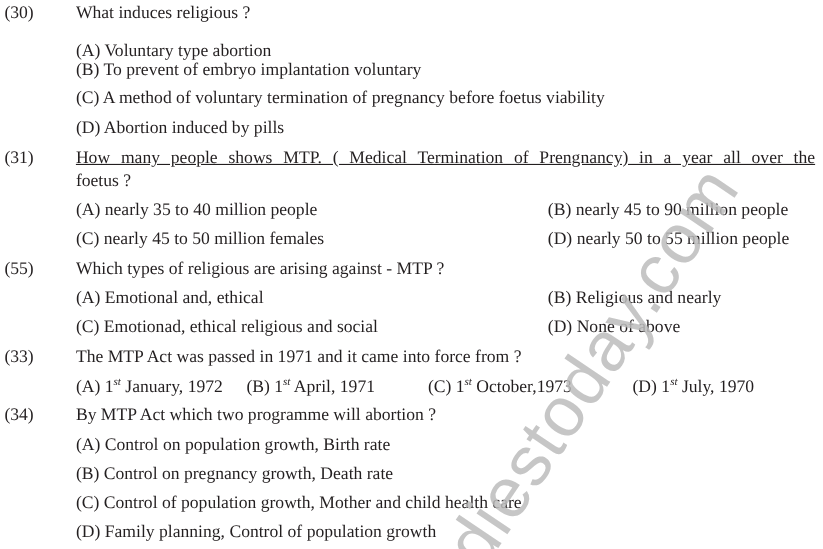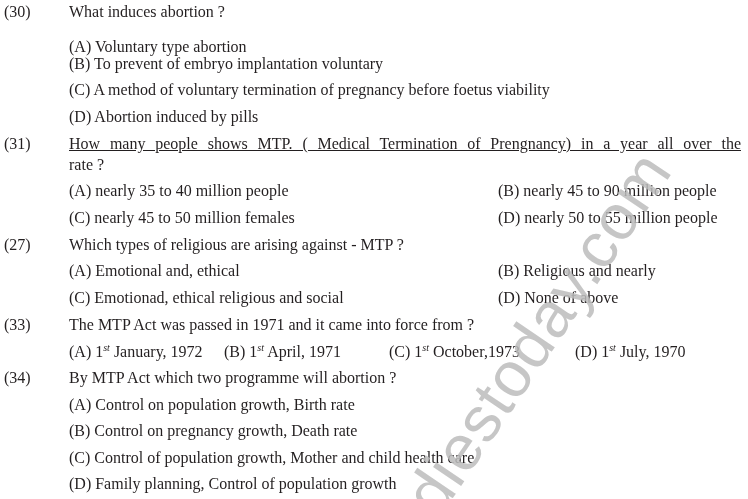--- a/index.html
+++ b/index.html
@@ -16,35 +16,35 @@
     .watermark {
       position: absolute; left: 330px; top: 330px; font-family: "Liberation Sans", "DejaVu Sans", sans-serif;
       font-size: 64px; color: #bdbdbd; opacity: 0.85; transform: rotate(-56deg); transform-origin: left top;
       white-space: nowrap; pointer-events: none; letter-spacing: 1px;
     }
   </style>
 </head>
 <body>
 
 <div class="line qnum" style="top:2px">(30)</div>
-<div class="line qtext" style="top:2px">What induces abortion ?</div>
+<div class="line qtext" style="top:2px">What induces religious ?</div>
 <div class="line qtext" style="top:37px">(A) Voluntary type abortion</div>
 <div class="line qtext" style="top:54px">(B) To prevent of embryo implantation voluntary</div>
 <div class="line qtext" style="top:80px">(C) A method of voluntary termination of pregnancy before foetus viability</div>
 <div class="line qtext" style="top:107px">(D) Abortion induced by pills</div>
 
 <div class="line qnum" style="top:134px">(31)</div>
 <div class="line justify" style="top:134px">How many people shows MTP. ( Medical Termination of Prengnancy) in a year all over the</div>
-<div class="line qtext" style="top:155px">rate ?</div>
+<div class="line qtext" style="top:155px">foetus ?</div>
 <div class="line qtext" style="top:181px">(A) nearly 35 to 40 million people</div>
 <div class="line right" style="top:181px">(B) nearly 45 to 90 million people</div>
 <div class="line qtext" style="top:208px">(C) nearly 45 to 50 million females</div>
 <div class="line right" style="top:208px">(D) nearly 50 to 55 million people</div>
 
-<div class="line qnum" style="top:235px">(27)</div>
+<div class="line qnum" style="top:235px">(55)</div>
 <div class="line qtext" style="top:235px">Which types of religious are arising against - MTP ?</div>
 <div class="line qtext" style="top:261px">(A) Emotional and, ethical</div>
 <div class="line right" style="top:261px">(B) Religious and nearly</div>
 <div class="line qtext" style="top:288px">(C) Emotionad, ethical religious and social</div>
 <div class="line right" style="top:288px">(D) None of above</div>
 
 <div class="line qnum" style="top:315px">(33)</div>
 <div class="line qtext" style="top:315px">The MTP Act was passed in 1971 and it came into force from ?</div>
 <div class="line" style="top:342px; left:69px"><span>(A) 1</span><sup>st</sup> <span>January, 1972</span></div>
 <div class="line" style="top:342px; left:224px"><span>(B) 1</span><sup>st</sup> <span>April, 1971</span></div>

